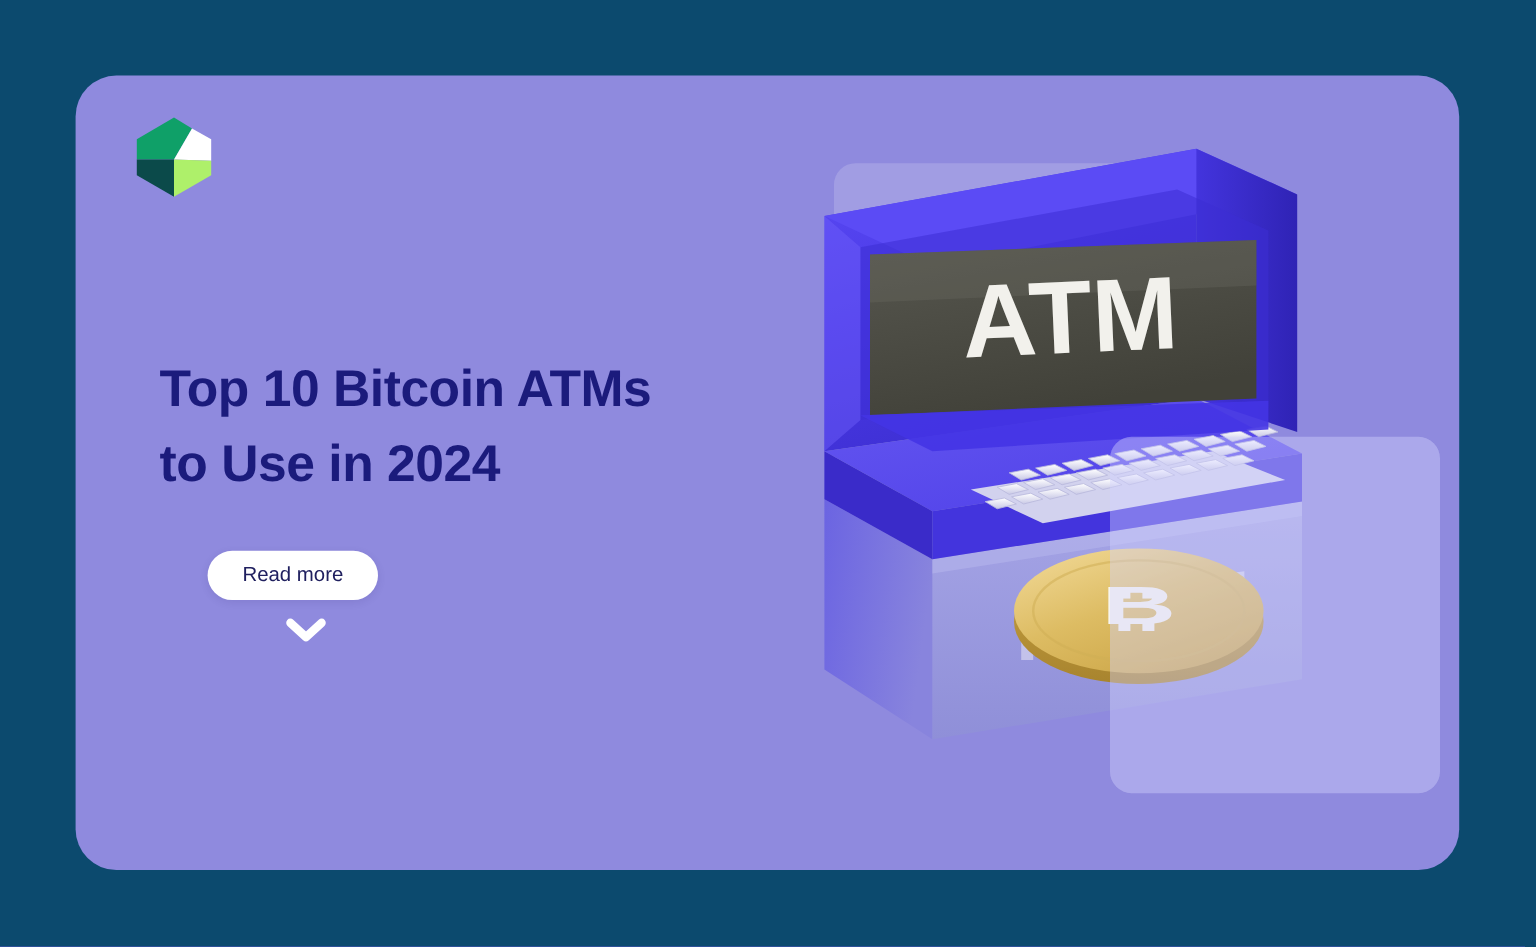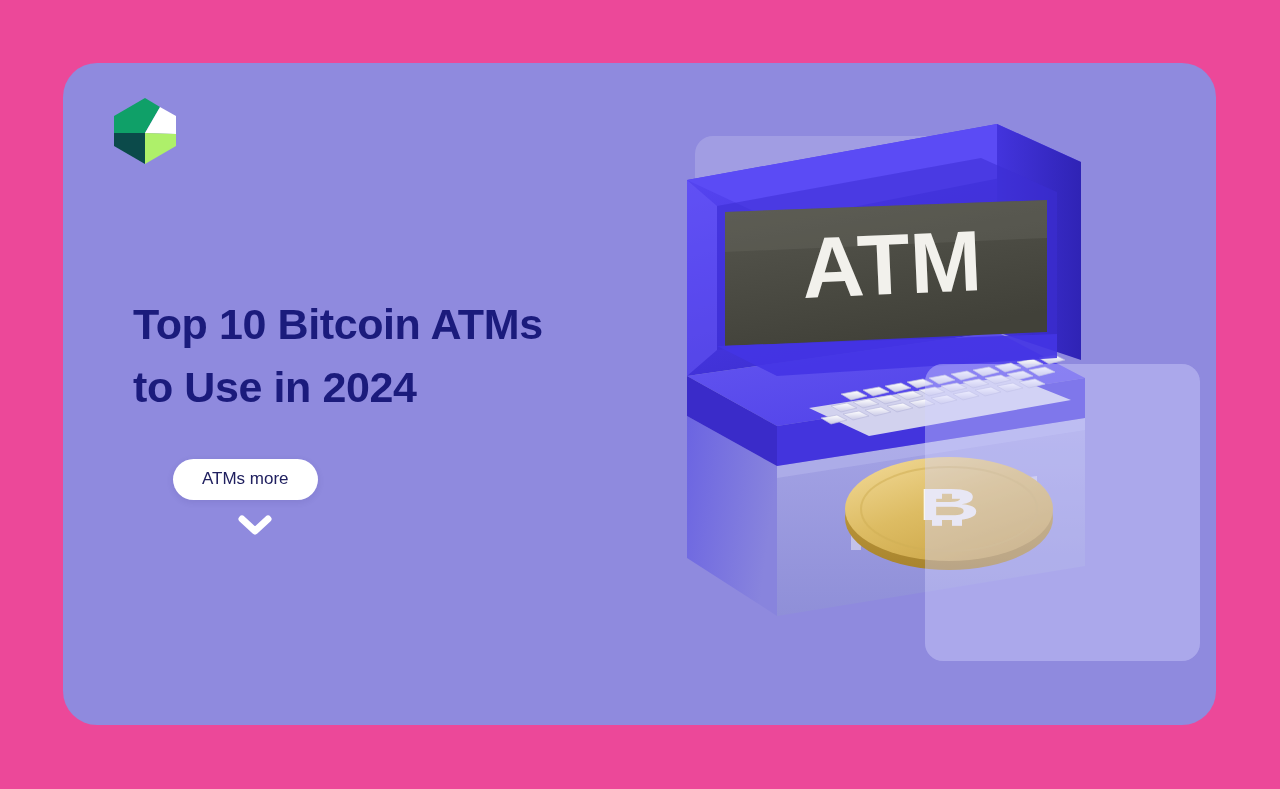--- a/index.html
+++ b/index.html
@@ -16,21 +16,21 @@
     font-family: "Liberation Sans", sans-serif;
     position: relative;
   }
 
   
   #stage {
     position: absolute;
     inset: 0;
     width: 1280px;
     height: 789px;
-    background: #ec4899;
+    background: #0c4a6e;
   }
 
   
   #hero-card {
     position: absolute;
     left: 63px;
     top: 63px;
     width: 1153px;
     height: 662px;
     background: #8f8ade;
@@ -162,21 +162,21 @@
         <polygon points="2,37 33,37 33,68 2,50" fill="#0b4a4a"></polygon>
 
         <polygon points="33,37 64,38 64,50 33,68" fill="#aef06a"></polygon>
       </svg>
     </div>
 
     <div id="hero-copy">
       <h1 id="hero-title">Top 10 Bitcoin ATMs
 to Use in 2024</h1>
 
-      <button id="read-more-button">ATMs more</button>
+      <button id="read-more-button">Read more</button>
 
       <div id="scroll-chevron">
         <svg viewBox="0 0 36 24">
           <path d="M5 6 L18 18 L31 6" fill="none" stroke="#ffffff" stroke-width="7" stroke-linecap="round" stroke-linejoin="round"></path>
         </svg>
       </div>
     </div>
 
     <div id="illustration">
 

